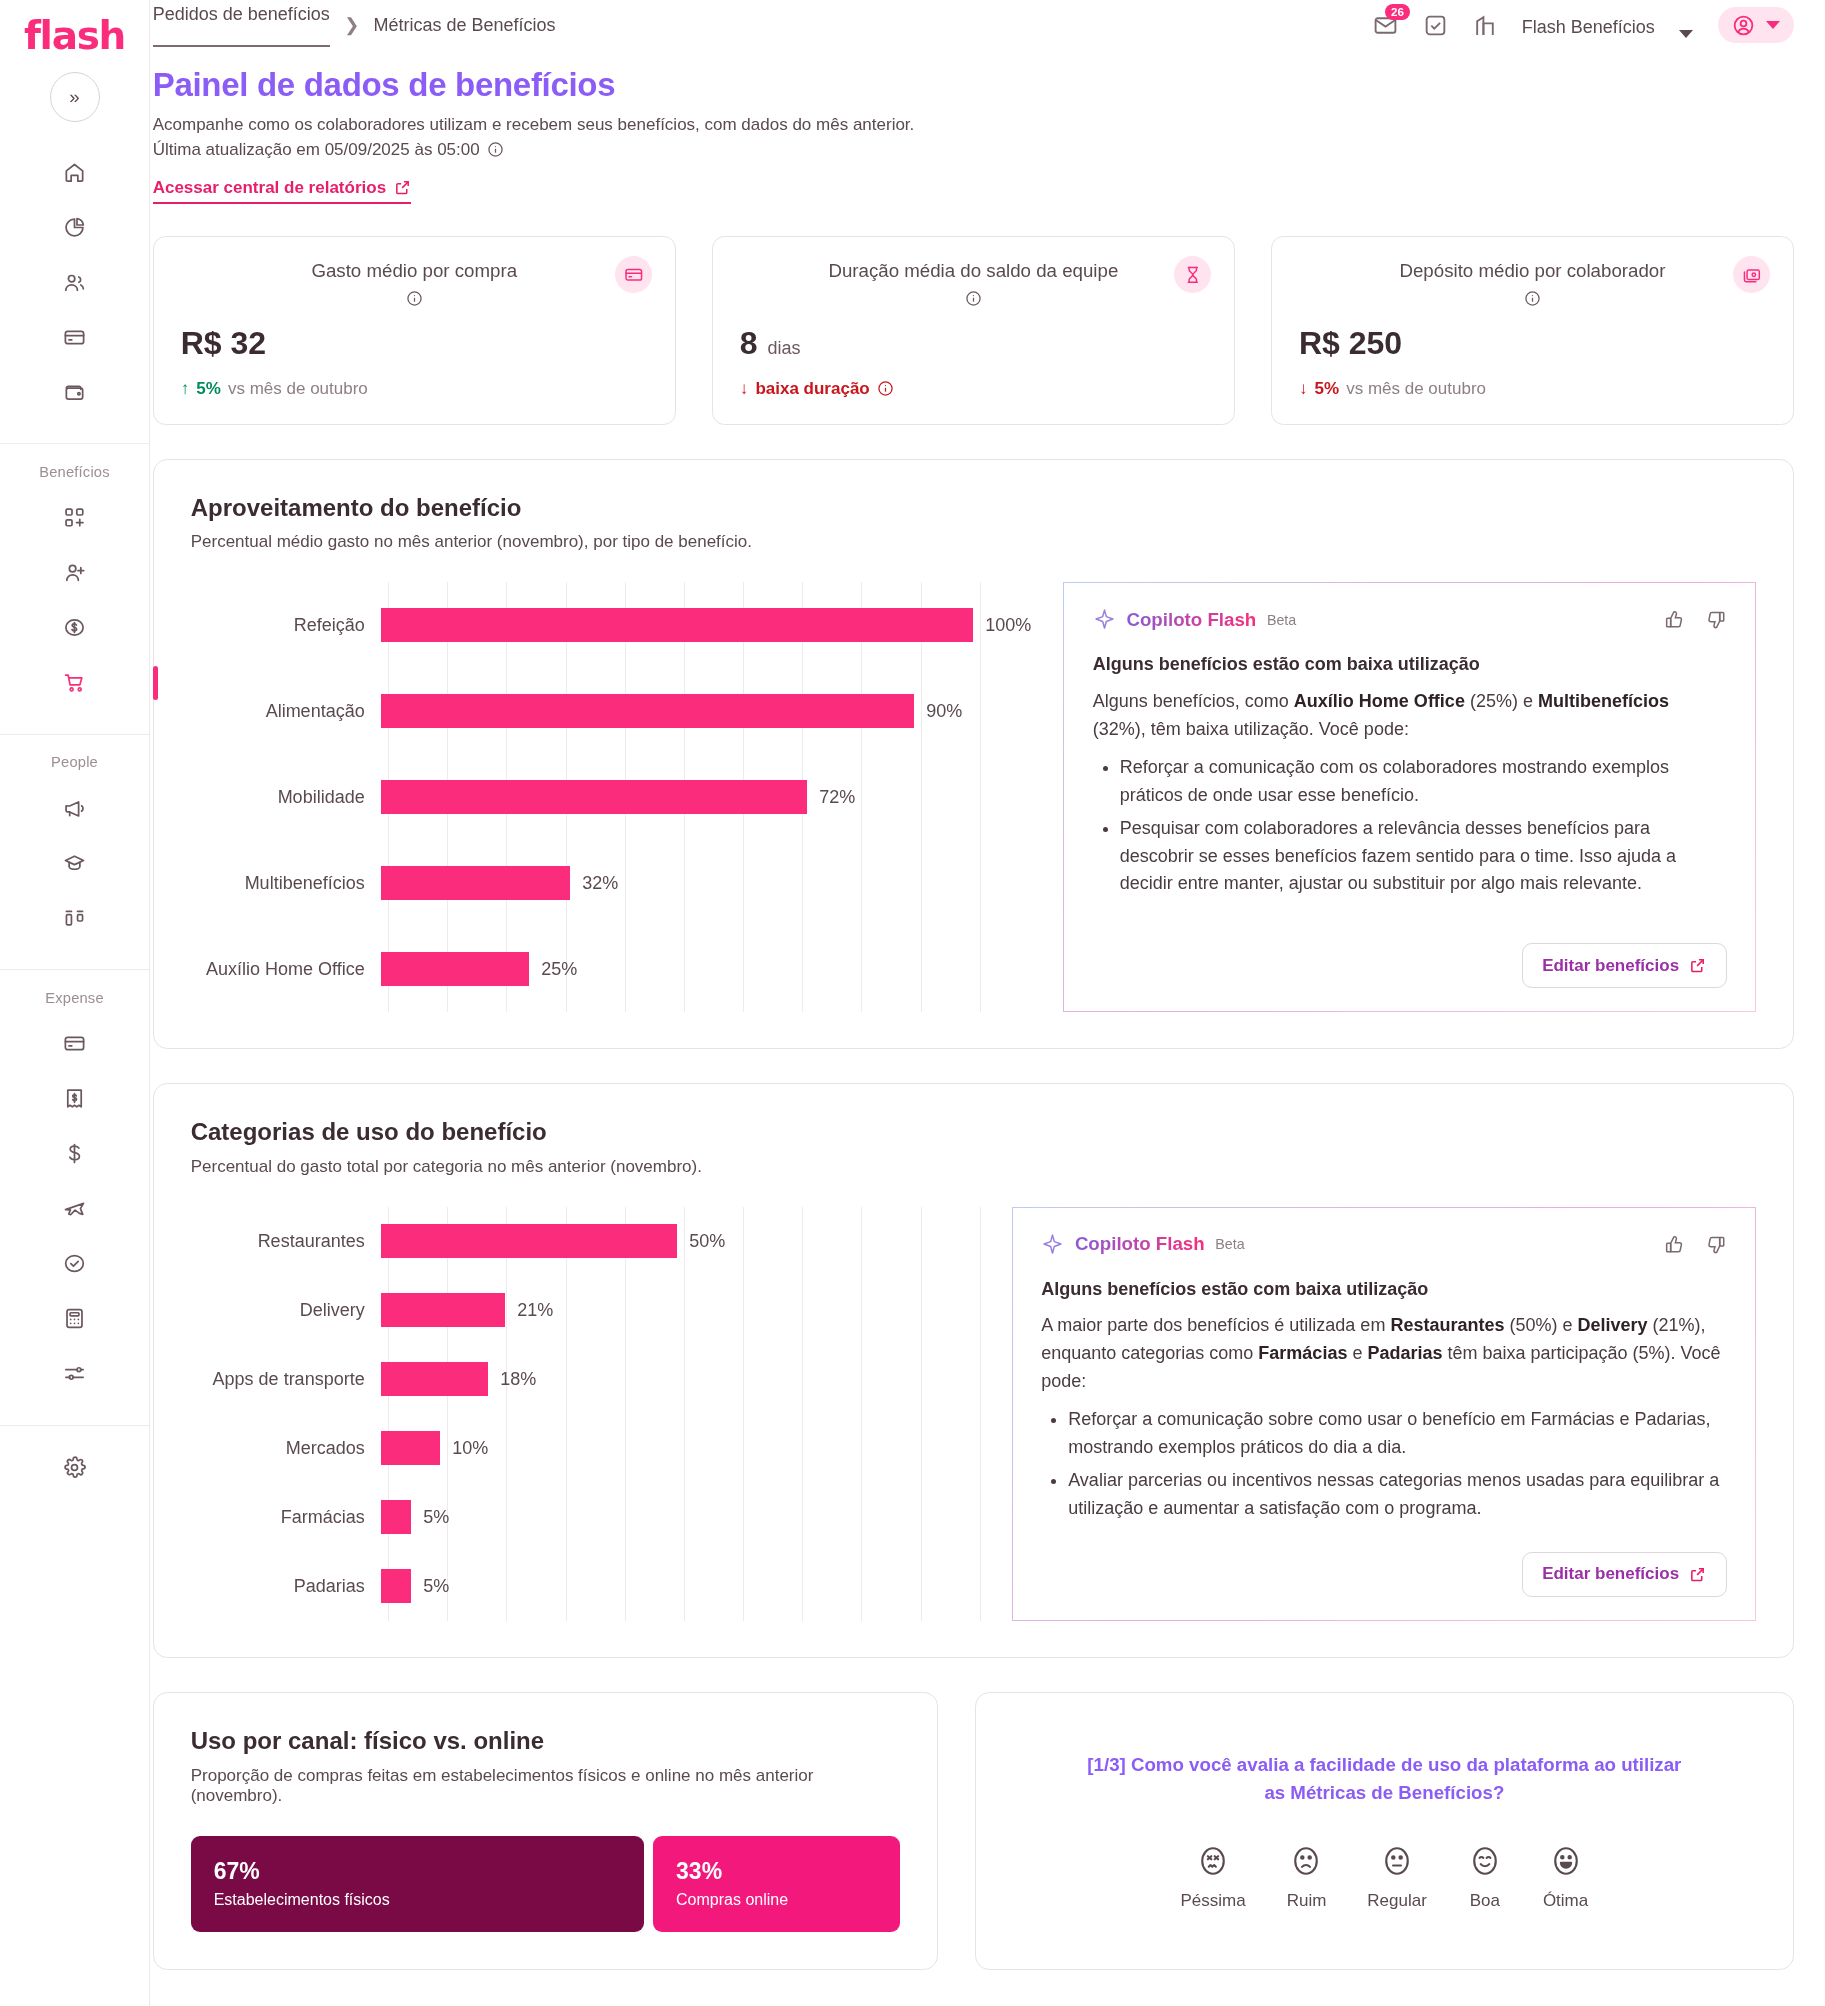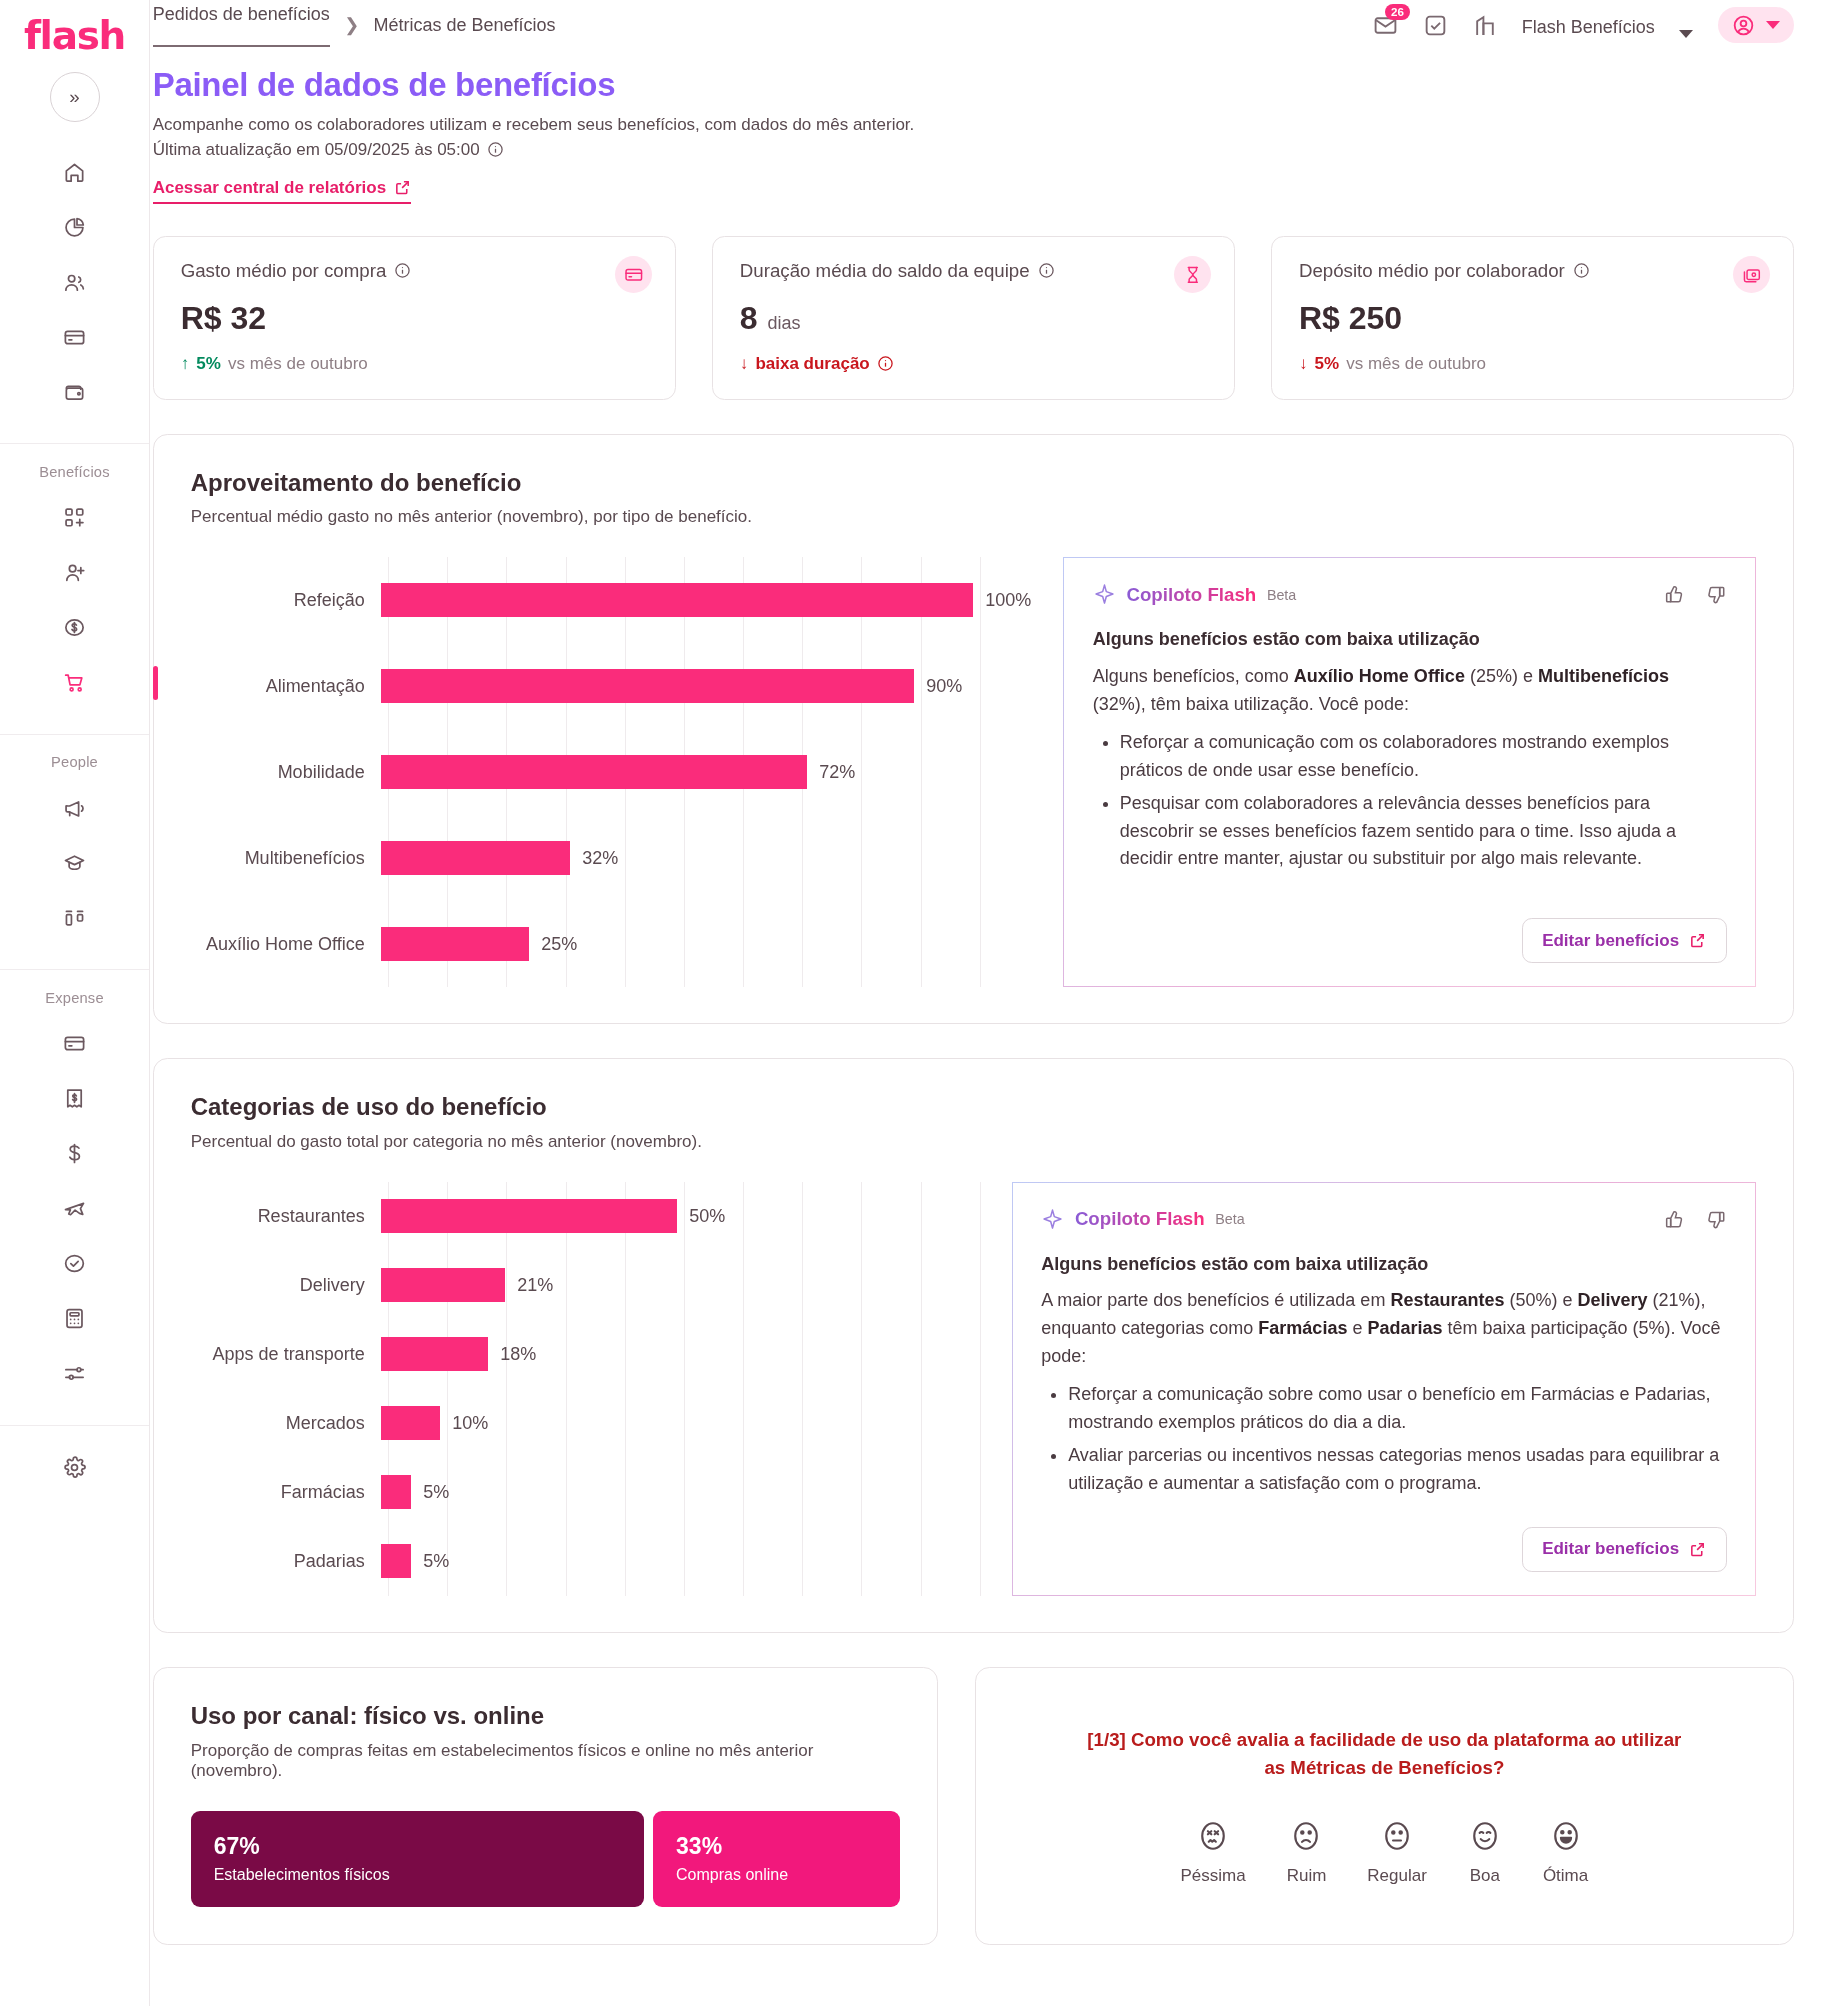--- a/index.html
+++ b/index.html
@@ -101,21 +101,21 @@
   }
   .report-link svg { width: 17px; height: 17px; }
 
   
   .metrics { display: flex; gap: 36px; margin-top: 32px; }
   .metric-card {
     flex: 1; border: 1.3px solid #E8E2E4; border-radius: 12.5px;
     padding: 23px 27px 25px 27px; position: relative; background: #fff;
   }
   .metric-title { font-size: 18.7px; color: #5A4A50; display: flex;
-                  align-items: center; gap: 8px; }
+                  align-items: center; gap: 8px; flex-direction: column; }
   .metric-value { font-size: 32px; font-weight: 700; color: #3B2C31; margin-top: 18px;
                   display: flex; align-items: baseline; gap: 9.8px; }
   .metric-unit { font-size: 18px; font-weight: 400; color: #6B585F; }
   .metric-delta { margin-top: 17px; font-size: 17px; display: flex;
                   align-items: center; gap: 7.1px; }
   .delta-up { color: #038A5E; font-weight: 700; }
   .delta-down { color: #C9161D; font-weight: 700; }
   .delta-note { color: #8E7F85; font-weight: 400; }
   .metric-icon {
     position: absolute; top: 19.6px; right: 23px;
@@ -187,21 +187,21 @@
   }
   .bcard.left { flex: 0 0 785px; }
   .bcard.right { flex: 1; display: flex; flex-direction: column;
                  align-items: center; justify-content: center; padding: 46px 36px; }
   .channel-bar { display: flex; gap: 9px; margin-top: 30px; height: 96px; }
   .seg { border-radius: 9px; padding: 21.4px 23px; display: flex;
          flex-direction: column; justify-content: center; color: #fff; }
   .seg-pct { font-size: 23px; font-weight: 700; }
   .seg-lbl { font-size: 16px; margin-top: 6.2px; }
 
-  .survey-q { font-size: 18.7px; font-weight: 700; color: #b91c1c;
+  .survey-q { font-size: 18.7px; font-weight: 700; color: #8b5cf6;
               text-align: center; line-height: 1.5; max-width: 606px; }
   .faces { display: flex; gap: 41px; margin-top: 37px; }
   .face { display: flex; flex-direction: column; align-items: center;
           gap: 12.5px; cursor: pointer; }
   .face svg { width: 34px; height: 34px; color: #5A4A50; display: block; }
   .face-lbl { font-size: 17px; color: #5A4A50; }
 </style>
 </head>
 <body>
 

